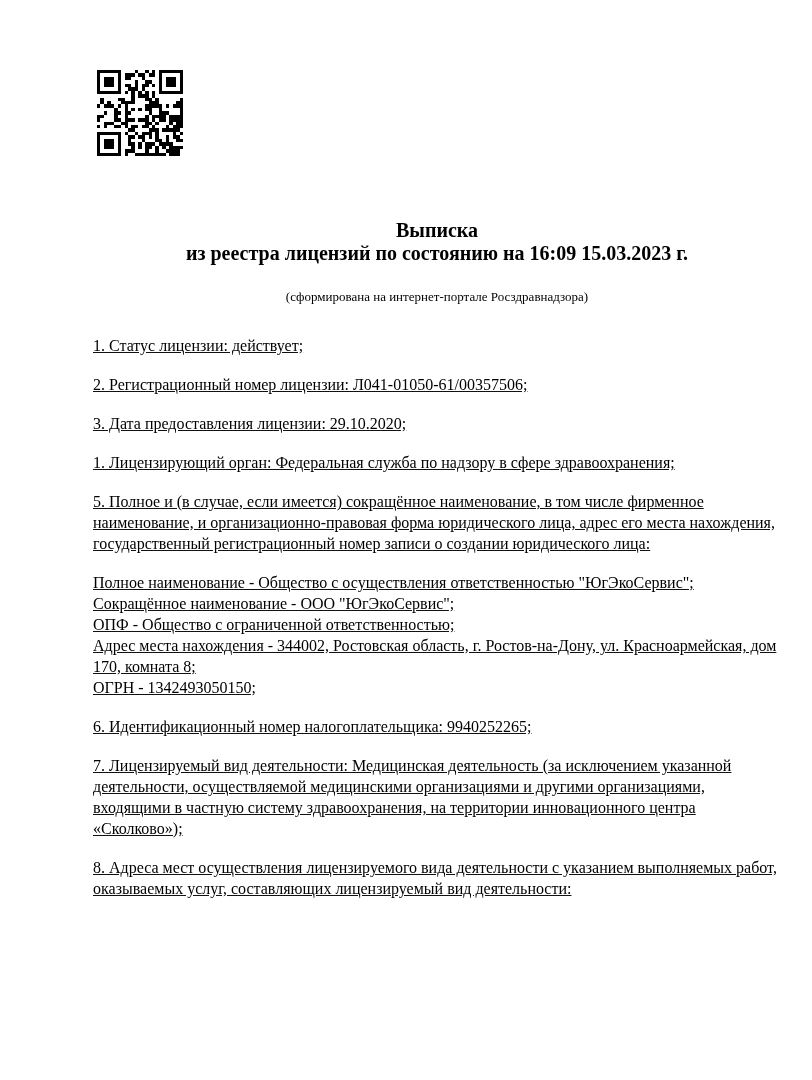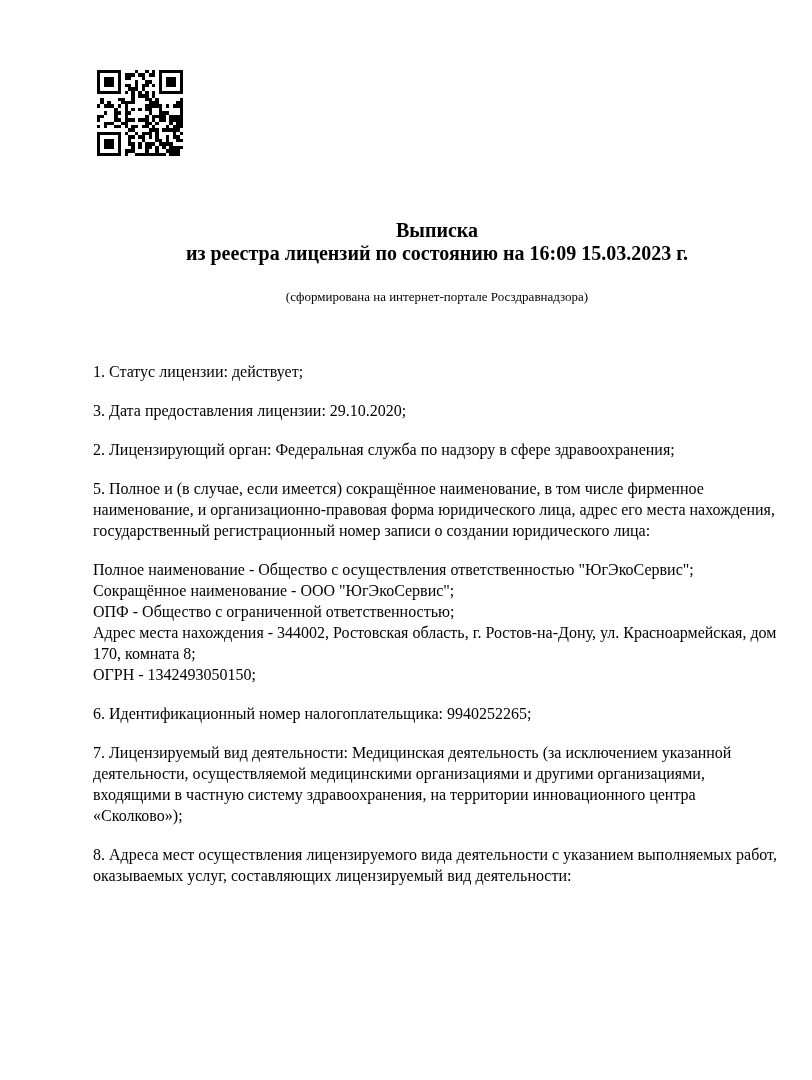--- a/index.html
+++ b/index.html
@@ -42,21 +42,22 @@
     color: #000000;
   }
   .doc-subtitle {
     text-align: center;
     font-size: 13px;
     line-height: 15px;
     margin-top: 24px;
     color: #000000;
   }
   .body-text {
-    margin-top: 57px;
+    margin-top: 31px;
+    text-decoration: underline;
   }
   .para {
     font-size: 16px;
     line-height: 21px;
     margin-bottom: 18px;
     color: #000000;
   }
   .para:last-child { margin-bottom: 0; }
   .lines-block div { font-size: 16px; line-height: 21px; }
 </style>
@@ -392,24 +393,25 @@
     <div class="doc-title">
       <div>Выписка</div>
       <div>из реестра лицензий по состоянию на 16:09 15.03.2023 г.</div>
     </div>
 
     <div class="doc-subtitle">(сформирована на интернет-портале Росздравнадзора)</div>
 
     <div class="body-text">
       <p class="para">1. Статус лицензии: действует;</p>
 
+      <p class="para">2. Регистрационный номер лицензии: Л041-01050-61/00357506;</p>
 
       <p class="para">3. Дата предоставления лицензии: 29.10.2020;</p>
 
-      <p class="para">2. Лицензирующий орган: Федеральная служба по надзору в сфере здравоохранения;</p>
+      <p class="para">1. Лицензирующий орган: Федеральная служба по надзору в сфере здравоохранения;</p>
 
       <p class="para">5. Полное и (в случае, если имеется) сокращённое наименование, в том числе фирменное наименование, и организационно-правовая форма юридического лица, адрес его места нахождения, государственный регистрационный номер записи о создании юридического лица:</p>
 
       <div class="para lines-block">
           <div>Полное наименование - Общество с осуществления ответственностью "ЮгЭкоСервис";</div>
           <div>Сокращённое наименование - ООО "ЮгЭкоСервис";</div>
           <div>ОПФ - Общество с ограниченной ответственностью;</div>
           <div>Адрес места нахождения - 344002, Ростовская область, г. Ростов-на-Дону, ул. Красноармейская, дом 170, комната 8;</div>
           <div>ОГРН - 1342493050150;</div>
         </div>

